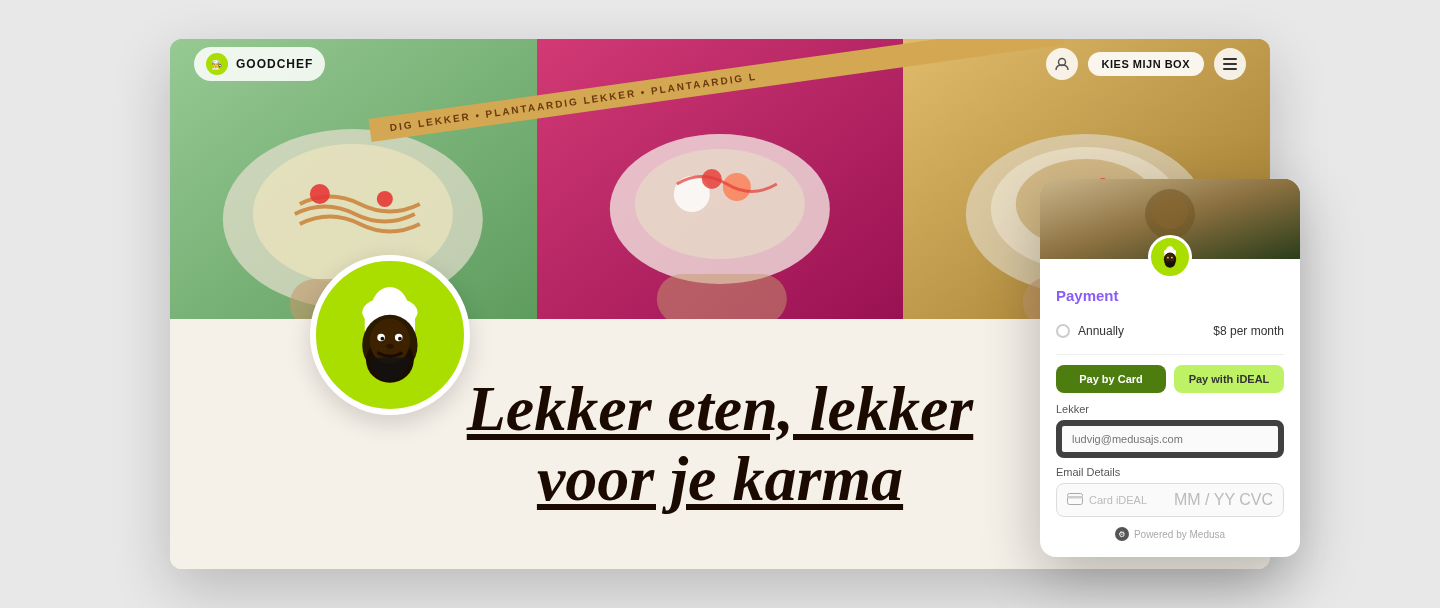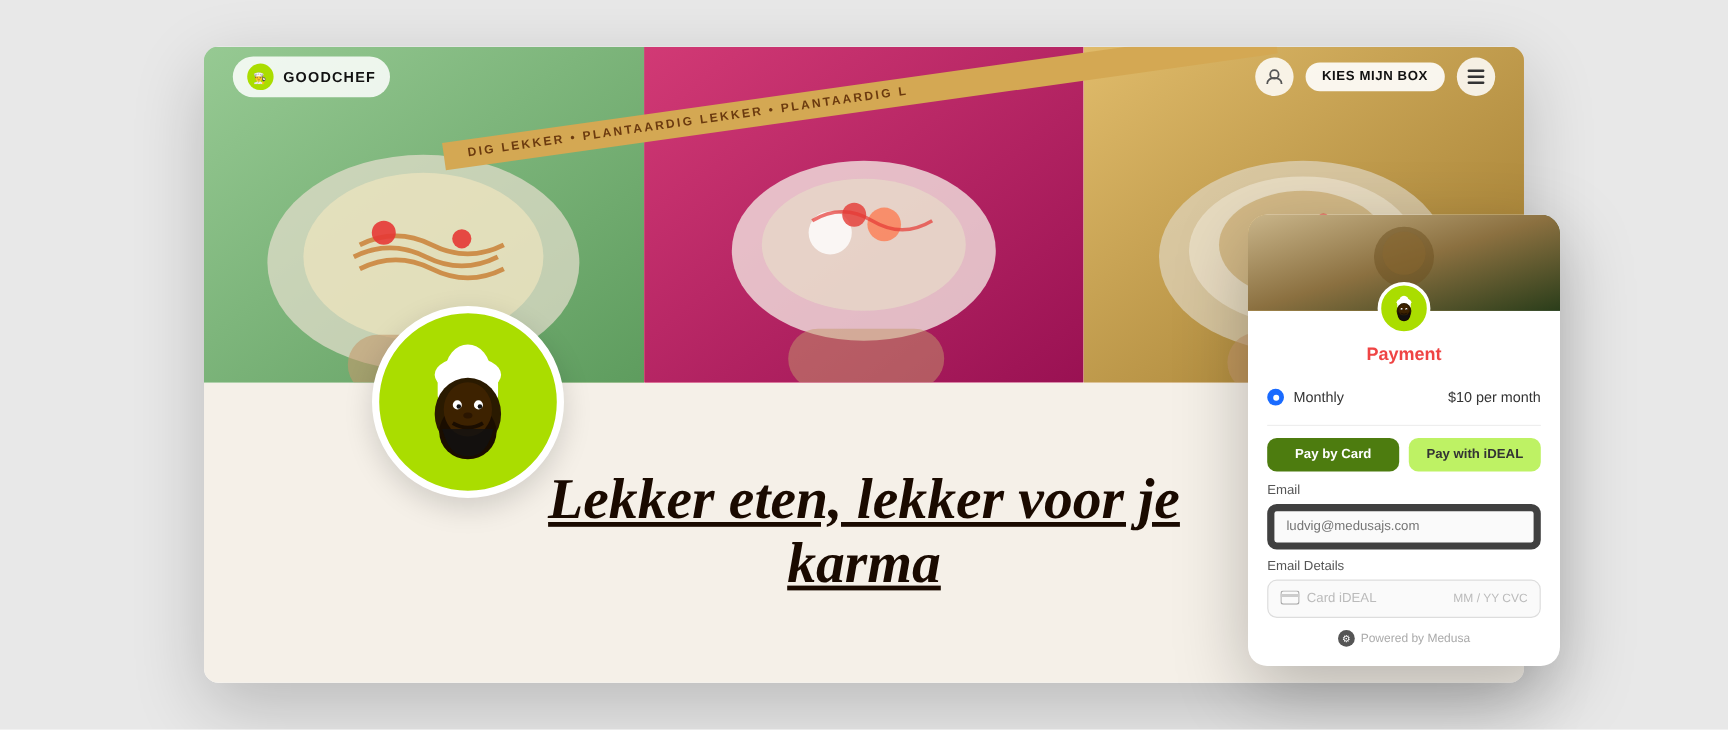--- a/index.html
+++ b/index.html
@@ -202,21 +202,21 @@
       bottom: 0;
       background: #f5f0e8;
       display: flex;
       flex-direction: column;
       align-items: center;
       justify-content: center;
       padding: 30px;
     }
 
     .main-heading {
-      font-size: 48px;
+      font-size: 64px;
       font-weight: 900;
       color: #1a0a00;
       text-align: center;
       line-height: 1.1;
       font-family: Georgia, 'Times New Roman', serif;
       font-style: italic;
       text-decoration: underline;
       max-width: 600px;
     }
 
@@ -282,23 +282,22 @@
       font-size: 20px;
     }
 
     .payment-body {
       padding: 28px 16px 16px;
     }
 
     .payment-title {
       font-size: 15px;
       font-weight: 600;
-      color: #ef4444;
+      color: #8b5cf6;
       margin-bottom: 14px;
-      text-align: center;
     }
 
     .payment-option {
       display: flex;
       align-items: center;
       justify-content: space-between;
       padding: 6px 0;
     }
 
     .radio-group {
@@ -405,21 +404,21 @@
       color: #aaa;
     }
 
     .card-number-placeholder {
       font-size: 11px;
       color: #bbb;
       flex: 1;
     }
 
     .card-expiry-cvc {
-      font-size: 10px;
+      font-size: 16px;
       color: #bbb;
     }
 
     .powered-by {
       display: flex;
       align-items: center;
       justify-content: center;
       gap: 5px;
       margin-top: 10px;
       font-size: 10px;
@@ -623,40 +622,40 @@
           <path d="M40 64 Q50 70 60 64" stroke="#1a0d00" stroke-width="2.5" fill="none"></path>
           <path d="M33 68 Q36 80 42 84 Q50 88 58 84 Q64 80 67 68" fill="#111" opacity="0.8"></path>
         </svg>
       </div>
     </div>
 
     <div class="payment-body">
       <div class="payment-title">Payment</div>
 
       
-
-      
       <div class="payment-option">
         <div class="radio-group">
-          <div class="radio-circle active"></div>
-          <span class="option-label">Monthly</span>
-        </div>
-        <span class="option-price">$10 per month</span>
-      </div>
+          <div class="radio-circle"></div>
+          <span class="option-label">Annually</span>
+        </div>
+        <span class="option-price">$8 per month</span>
+      </div>
+
+      
 
       <div class="divider"></div>
 
       
       <div class="payment-methods">
         <button class="pay-btn pay-btn-active">Pay by Card</button>
         <button class="pay-btn pay-btn-inactive">Pay with iDEAL</button>
       </div>
 
       
-      <div class="field-label">Email</div>
+      <div class="field-label">Lekker</div>
       <input class="email-input" type="text" readonly="" placeholder="ludvig@medusajs.com" style="">
 
       
       <div class="field-label">Email Details</div>
       <div class="card-details-row">
         <span class="card-icon">
           <svg width="16" height="12" viewBox="0 0 16 12" fill="none">
             <rect x="0.5" y="0.5" width="15" height="11" rx="2" stroke="#aaa" stroke-width="1"></rect>
             <rect x="0" y="3" width="16" height="2.5" fill="#ccc"></rect>
           </svg>

